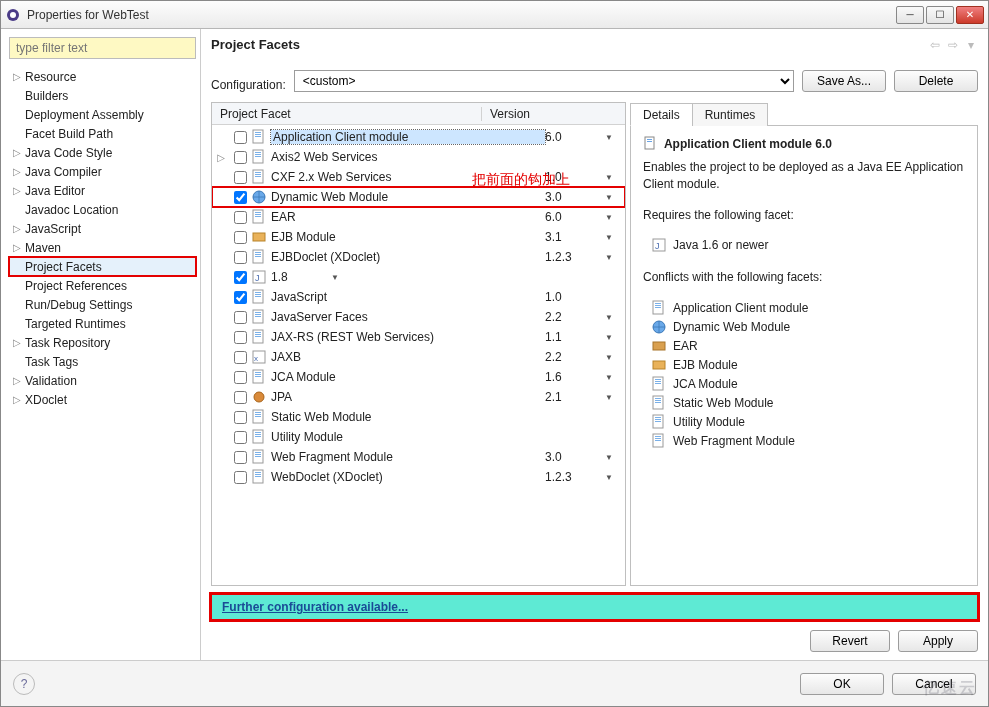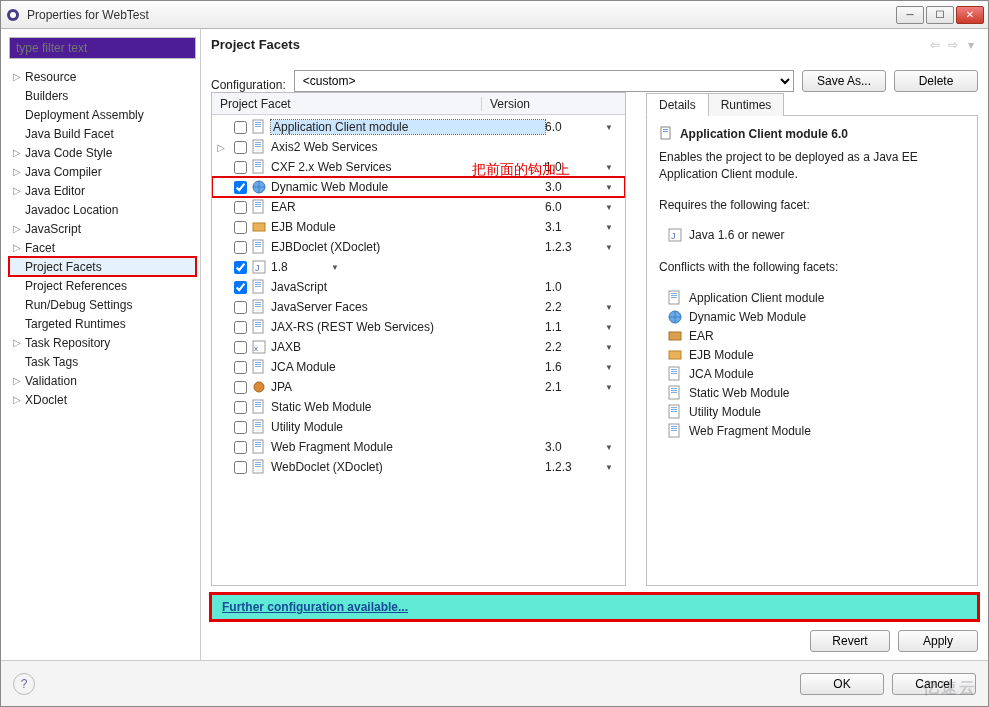--- a/index.html
+++ b/index.html
@@ -8,39 +8,39 @@
 .window { width: 989px; height: 707px; background: #f0f0f0; border: 1px solid #888; display: flex; flex-direction: column; }
 .titlebar { height: 28px; background: linear-gradient(#fdfdfd, #ebebeb); border-bottom: 1px solid #b6b6b6; display: flex; align-items: center; padding: 0 4px; }
 .titlebar .ticon { width: 16px; height: 16px; margin-right: 6px; }
 .titlebar .title { flex: 1; font-size: 12px; color: #333; }
 .winbtns { display: flex; gap: 2px; }
 .winbtn { width: 28px; height: 18px; border: 1px solid #888; border-radius: 2px; background: linear-gradient(#f9f9f9,#e4e4e4); display: flex; align-items: center; justify-content: center; font-size: 10px; }
 .winbtn.close { background: linear-gradient(#f08080,#cc3a2a); color: #fff; border-color: #a03020; }
 
 .dialog-body { flex: 1; display: flex; background: #fff; }
 .sidebar { width: 200px; border-right: 1px solid #ccc; padding: 8px 4px 8px 8px; background: #fff; }
-.filter { width: 100%; height: 22px; border: 1px solid #bcbcbc; padding: 2px 6px; font-size: 12px; color: #888; background:#4c1d95; }
+.filter { width: 100%; height: 22px; border: 1px solid #bcbcbc; padding: 2px 6px; font-size: 12px; color: #888; background:#fef9c3; }
 .tree { margin-top: 8px; }
 .tree .node { display: flex; align-items: center; height: 19px; padding-left: 4px; cursor: default; }
 .tree .arrow { width: 12px; display: inline-block; color: #888; font-size: 10px; }
 .tree .node.selected { background: #e5f1fb; border:1px solid #7eb4ea; padding-left:3px; }
 .tree .node.red-box { outline: 2px solid #e40000; outline-offset: -1px; }
 
 .main { flex: 1; display: flex; flex-direction: column; padding: 8px 10px; }
 .header-row { display: flex; align-items: center; justify-content: space-between; }
 .page-title { font-weight: 600; font-size: 13px; }
 .nav-arrows { display:flex; gap:4px; }
 .nav-arrows span { color:#bbb; width:14px; height:14px; text-align:center; }
 
 .config-row { display:flex; align-items:flex-end; gap:8px; margin-top:18px; }
 .config-row select { flex:1; height:22px; border:1px solid #9c9c9c; background:#fff; padding:0 4px; font-size:12px; }
 .btn { height:22px; padding: 0 12px; border:1px solid #9c9c9c; border-radius:3px; background:linear-gradient(#fdfdfd,#e7e7e7); font-size:12px; min-width:80px; }
 .btn.wide { min-width:84px; }
 
-.split { display:flex; gap:20px; flex:1; min-height:0; }
+.split { display:flex; gap:4px; margin-top:10px; flex:1; min-height:0; }
 .facets { width: 415px; border:1px solid #bfbfbf; background:#fff; display:flex; flex-direction:column; position:relative; }
 .facet-head { display:flex; background:#f4f6f9; border-bottom:1px solid #d2d2d2; height:22px; align-items:center; }
 .facet-head .c1 { width: 270px; padding-left:8px; border-right:1px solid #d2d2d2; }
 .facet-head .c2 { flex:1; padding-left:8px; }
 .facet-list { flex:1; overflow:auto; padding:2px 0; }
 .facet-row { display:flex; align-items:center; height:20px; }
 .facet-row .exp { width:18px; text-align:center; color:#888; font-size:10px; }
 .facet-row input[type=checkbox] { margin: 0 4px; }
 .facet-row .ic { width:16px; height:16px; display:inline-flex; align-items:center; justify-content:center; margin-right:4px; }
 .facet-row .name { flex:1; }
@@ -101,21 +101,21 @@
           <div class="node">
             <span class="arrow"></span>
             <span>Builders</span>
           </div>
           <div class="node">
             <span class="arrow"></span>
             <span>Deployment Assembly</span>
           </div>
           <div class="node">
             <span class="arrow"></span>
-            <span>Java Build Facet</span>
+            <span>Facet Build Path</span>
           </div>
           <div class="node">
             <span class="arrow">▷</span>
             <span>Java Code Style</span>
           </div>
           <div class="node">
             <span class="arrow">▷</span>
             <span>Java Compiler</span>
           </div>
           <div class="node">
@@ -125,21 +125,21 @@
           <div class="node">
             <span class="arrow"></span>
             <span>Javadoc Location</span>
           </div>
           <div class="node">
             <span class="arrow">▷</span>
             <span>JavaScript</span>
           </div>
           <div class="node">
             <span class="arrow">▷</span>
-            <span>Facet</span>
+            <span>Maven</span>
           </div>
           <div class="node selected red-box">
             <span class="arrow"></span>
             <span>Project Facets</span>
           </div>
           <div class="node">
             <span class="arrow"></span>
             <span>Project References</span>
           </div>
           <div class="node">

